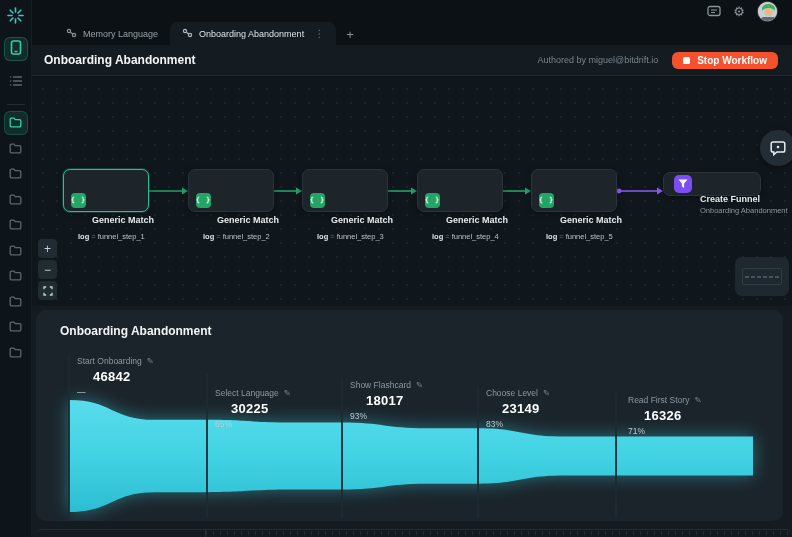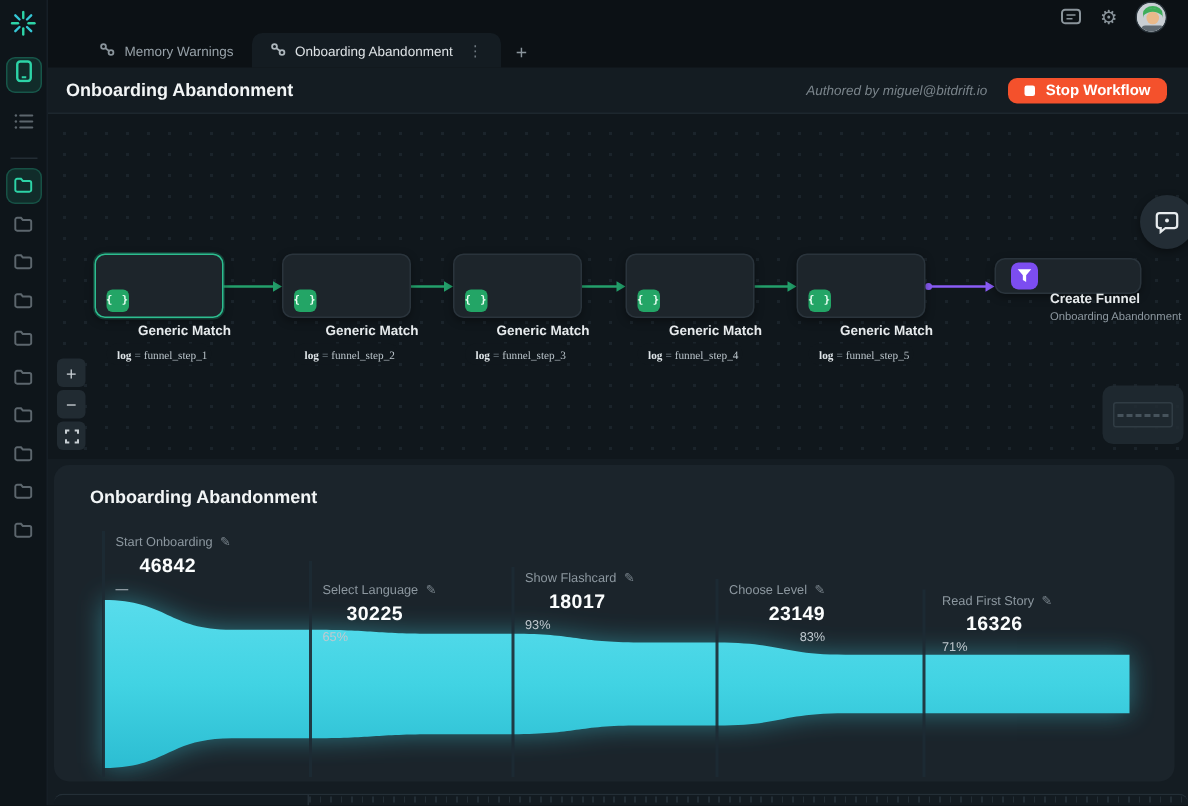--- a/index.html
+++ b/index.html
@@ -34,40 +34,40 @@
   .tab.active { background:#141c22; border-radius:7px 7px 0 0; color:#dde2e5; }
   .tab .kebab { color:#6e7densions880; color:#6e7880; margin-left:4px; font-size:10px; }
   .addtab { color:#8a949b; font-size:13px; padding:0 10px 3px 10px; }
 
   .panel { flex:1; background:#141c22; display:flex; flex-direction:column; min-height:0; }
 
   .wfheader { height:31px; display:flex; align-items:center; padding:0 14px 0 12px;
     border-bottom:1px solid #1d272e; flex-shrink:0; }
   .wfheader .title { font-size:12px; font-weight:bold; color:#f2f5f6; }
   .wfheader .spacer { flex:1; }
-  .wfheader .authored { font-size:9px; font-style:italic; color:#7a848b; margin-right:14px; }
+  .wfheader .authored { font-size:9px; color:#7a848b; margin-right:14px; }
   .stopbtn { background:#f4512c; color:#fff; font-size:10px; font-weight:bold; border:none;
     border-radius:6px; height:17px; padding:0 11px; display:flex; align-items:center; gap:7px; }
   .stopbtn .sq { width:7px; height:7px; background:#fff; border-radius:1.5px; display:inline-block; }
 
   
   .canvas { position:relative; height:230px; flex-shrink:0; background:#10171c;
     background-image:radial-gradient(circle, #1b242b 1px, transparent 1.2px);
     background-size:14px 14px; background-position:4px 6px; overflow:hidden; }
   .edges { position:absolute; inset:0; }
   .node { position:absolute; background:#1d252b; border:1px solid #2a343c; border-radius:7px;
     box-shadow:0 2px 6px rgba(0,0,0,.35); }
   .node.selected { border-color:#2dbd8f; box-shadow:0 0 0 1px rgba(45,189,143,.25), 0 2px 6px rgba(0,0,0,.35); }
   .node-head { display:flex; align-items:center; gap:6px; padding:5px 7px 3px 7px; }
   .node-icon-braces { width:15px; height:15px; border-radius:4px; background:#23a566; color:#eafff4;
     font-size:7px; font-weight:bold; display:flex; align-items:center; justify-content:center;
     letter-spacing:1px; flex-shrink:0; font-family:"DejaVu Sans Mono", monospace; }
   .node-title { font-size:9px; font-weight:bold; color:#e6eaec; white-space:nowrap;margin-top:40px; }
   .node-pill { margin:1px 7px 6px 7px; background:#10171c; border-radius:8px; padding:2.5px 7px;
-    font-family:Liberation Serif, serif; font-size:7.5px; color:#b9c3c9; white-space:nowrap; }
+    font-family:Liberation Sans, sans-serif; font-size:7.5px; color:#b9c3c9; white-space:nowrap; }
   .node-pill b { color:#dfe5e8; }
   .node-pill .op { color:#69747c; padding:0 2px; }
   .node.create { display:flex; align-items:center; gap:8px; padding:0 10px; }
   .node-icon-funnel { width:18px; height:18px; border-radius:5px; background:#7c4df0;
     display:flex; align-items:center; justify-content:center; flex-shrink:0; }
   .node-sub { font-size:7.5px; color:#8d98a0; margin-top:2px; white-space:nowrap; }
 
   .zoomctrl { position:absolute; left:6px; top:163px; display:flex; flex-direction:column; gap:2px; }
   .zoomctrl .zbtn { width:19px; height:19px; background:#212b32; border:none; border-radius:4px;
     color:#c8cfd4; font-size:12px; line-height:1; display:flex; align-items:center; justify-content:center; }
@@ -220,21 +220,21 @@
       <div class="tab">
         <span>
           <svg width="11" height="10" viewBox="0 0 11 10">
               <g stroke="#8a949b" stroke-width="1.2" fill="none">
             <circle cx="3" cy="3" r="1.6"></circle>
                 <circle cx="8" cy="7" r="1.6"></circle>
                 <path d="M4.3,4.2 L6.8,6"></path>
           </g>
             </svg>
         </span>
-        <span>Memory Warnings</span>
+        <span>Memory Language</span>
       </div>
       <div class="tab active">
         <span>
           <svg width="11" height="10" viewBox="0 0 11 10">
               <g stroke="#aeb7bd" stroke-width="1.2" fill="none">
             <circle cx="3" cy="3" r="1.6"></circle>
                 <circle cx="8" cy="7" r="1.6"></circle>
                 <path d="M4.3,4.2 L6.8,6"></path>
           </g>
             </svg>
@@ -384,21 +384,21 @@
             <div class="fstep" style="left: 179px; top: 78px;">
               <div class="fstep-name">Select Language<span class="pencil">✎</span></div>
               <div class="fstep-value">30225</div>
               <div class="fstep-pct">65%</div>
             </div>
             <div class="fstep" style="left: 314px; top: 70px;">
               <div class="fstep-name">Show Flashcard<span class="pencil">✎</span></div>
               <div class="fstep-value">18017</div>
               <div class="fstep-pct">93%</div>
             </div>
-            <div class="fstep" style="left: 450px; top: 78px; text-align: right;">
+            <div class="fstep" style="left: 450px; top: 78px;">
               <div class="fstep-name">Choose Level<span class="pencil">✎</span></div>
               <div class="fstep-value">23149</div>
               <div class="fstep-pct">83%</div>
             </div>
             <div class="fstep" style="left: 592px; top: 85px;">
               <div class="fstep-name">Read First Story<span class="pencil">✎</span></div>
               <div class="fstep-value">16326</div>
               <div class="fstep-pct">71%</div>
             </div>
           </div>

